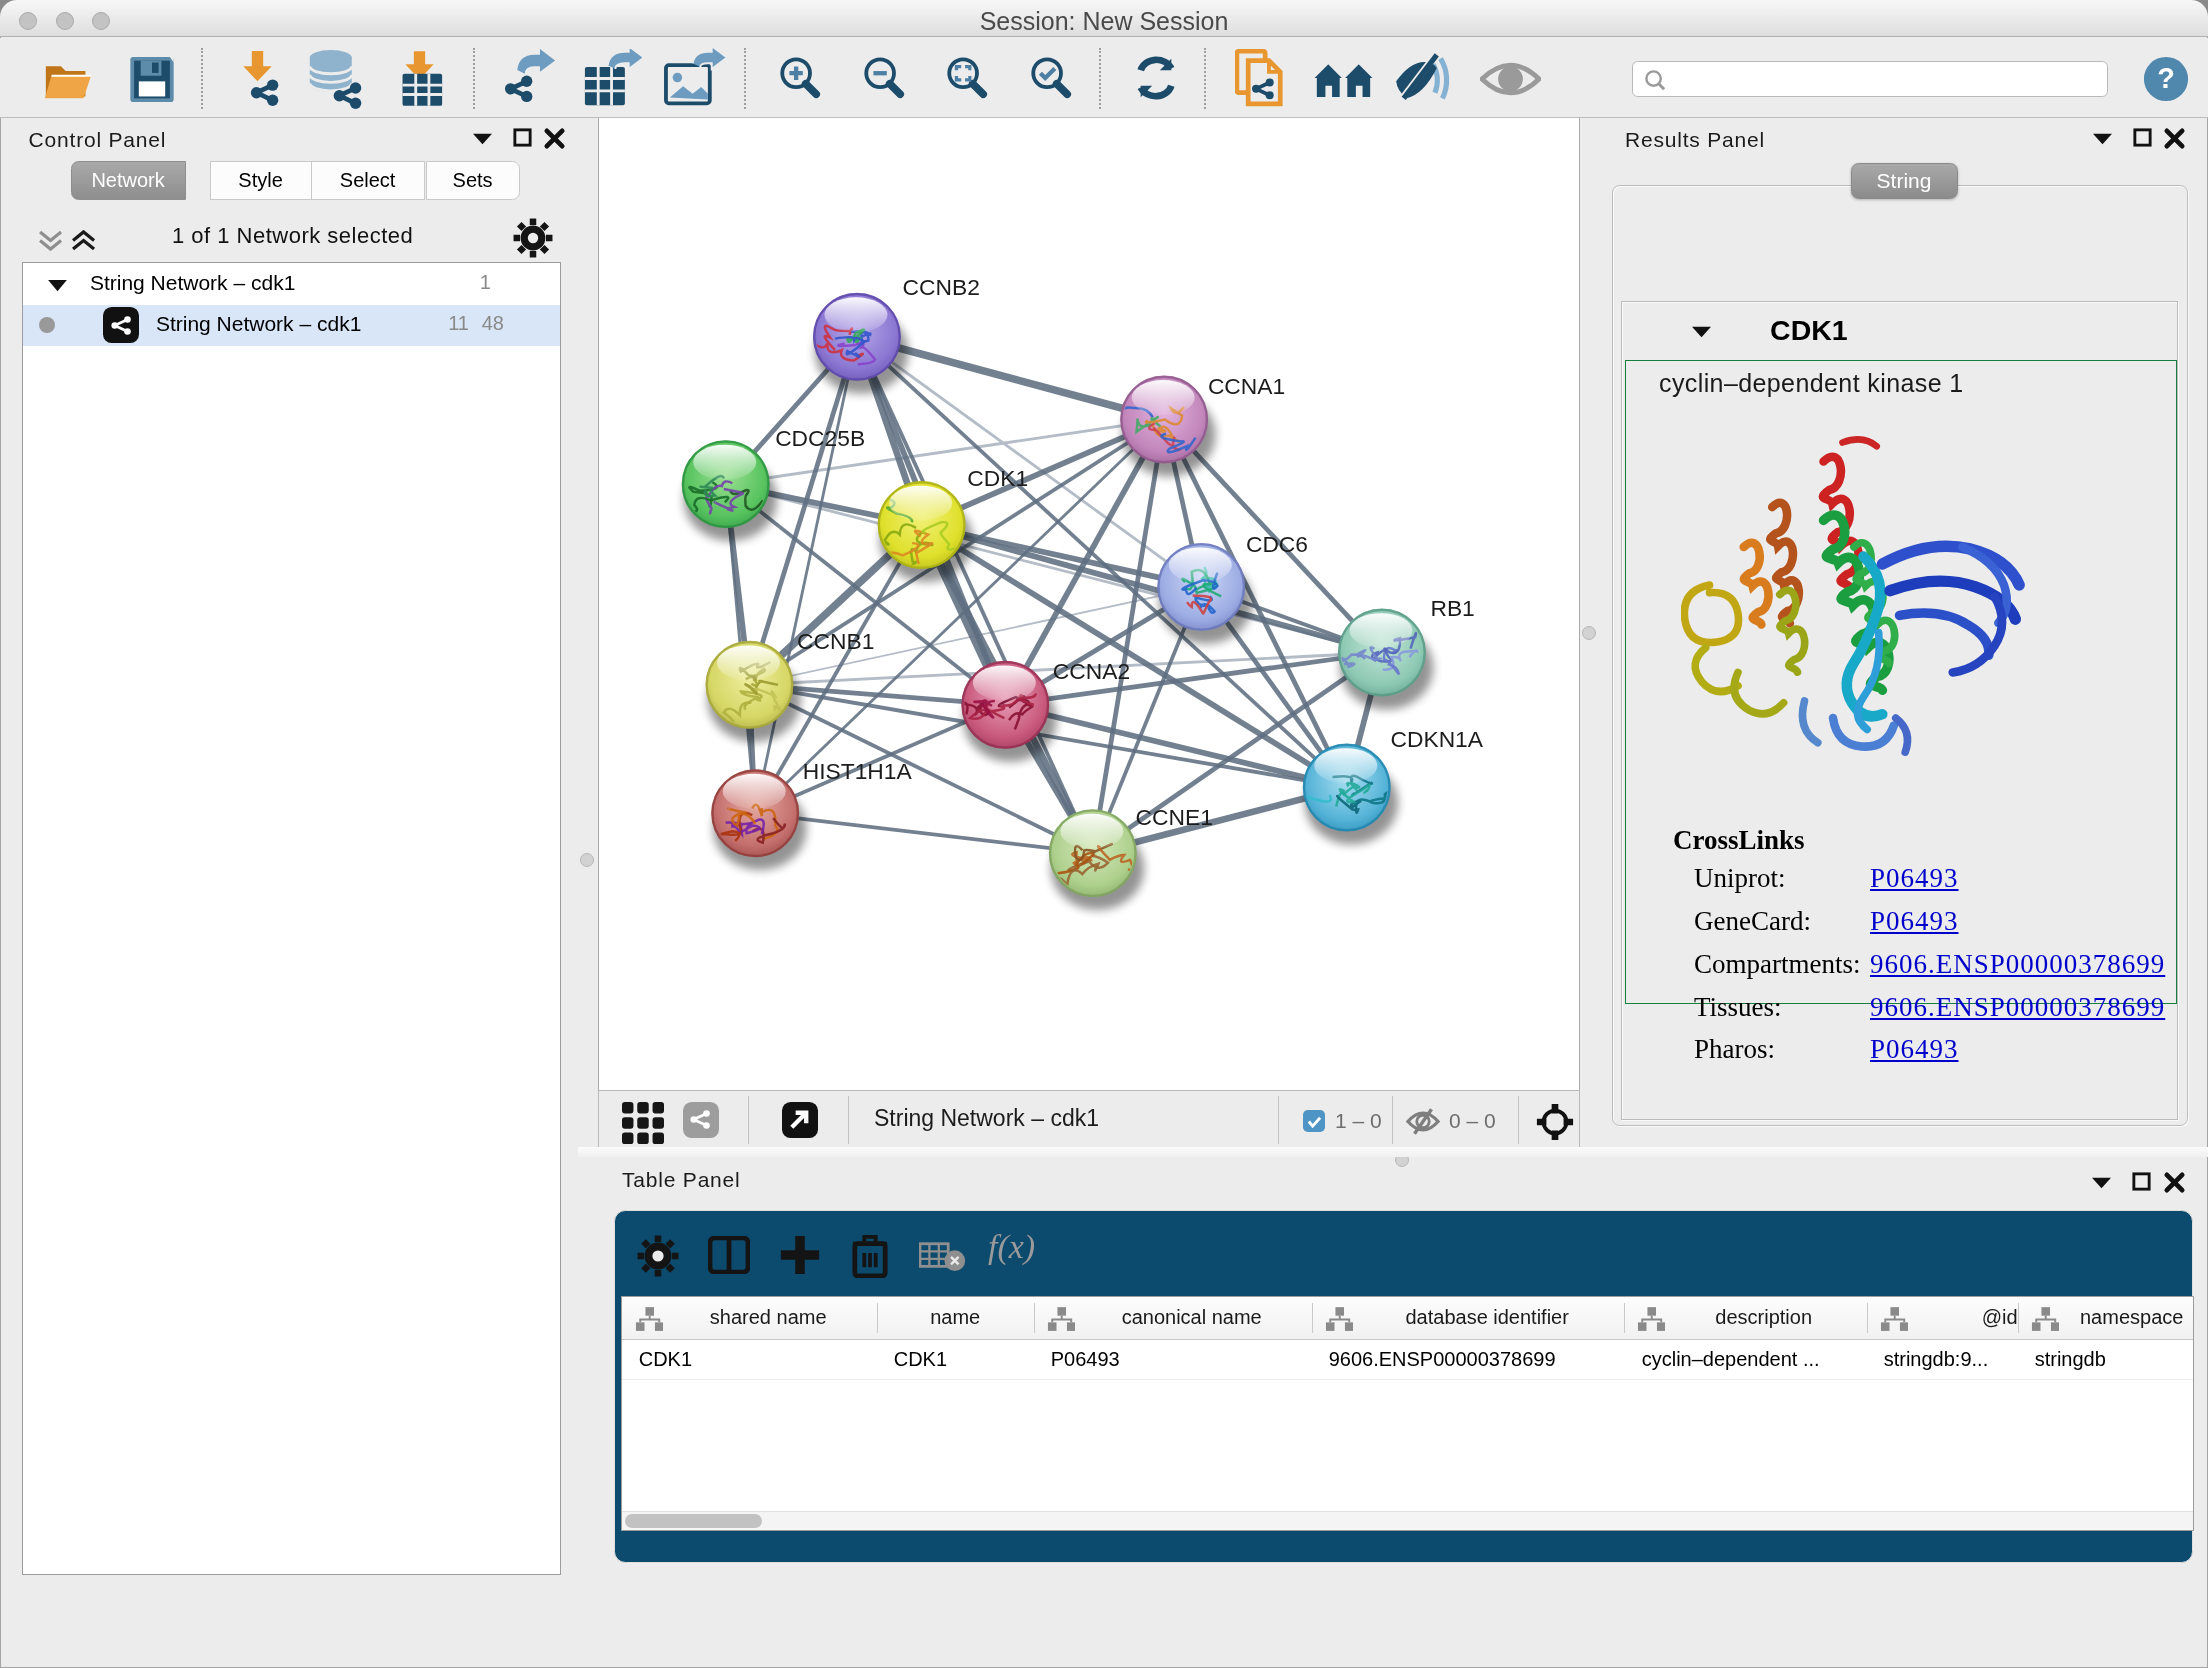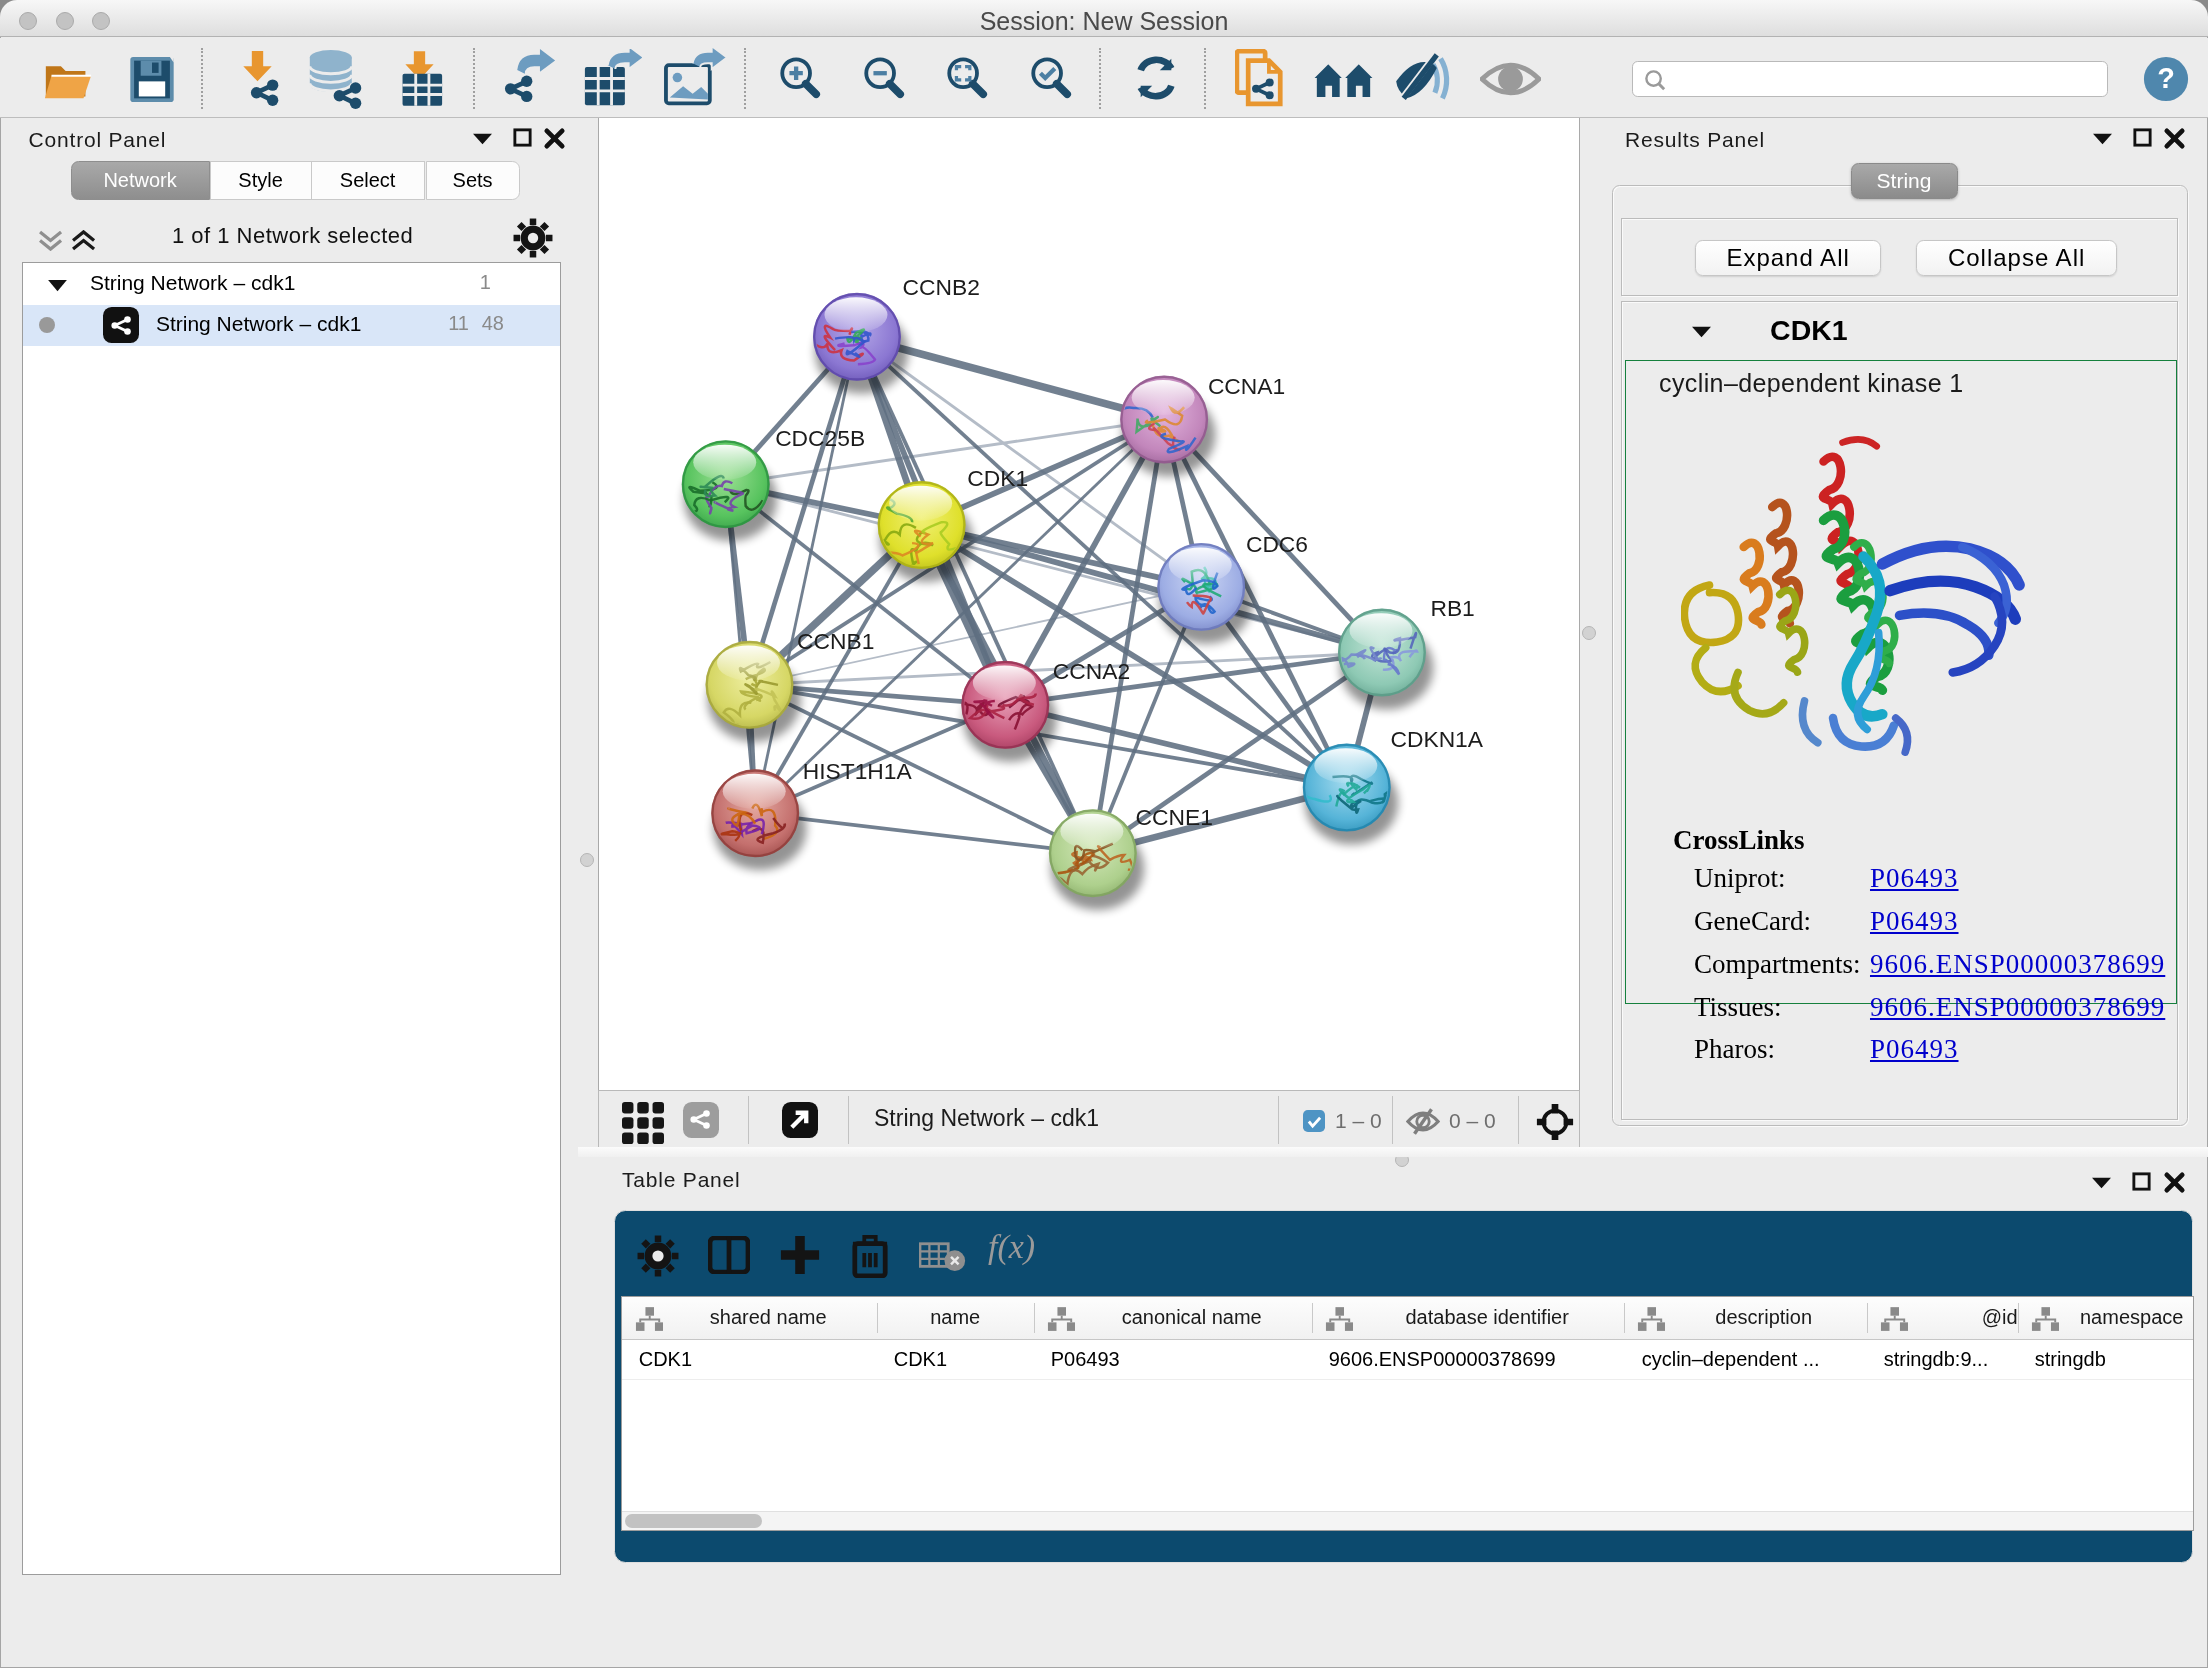--- a/index.html
+++ b/index.html
@@ -156,21 +156,21 @@
       <div class="ptitle" style="left:21px;top:9.5px">Control Panel</div>
       <svg style="position:absolute;left:463px;top:10.5px" width="23" height="19" viewBox="0 0 24 20">
         <path d="M 2 5 L 22 5 L 12 16 Z" fill="#111"></path>
       </svg>
       <svg style="position:absolute;left:504px;top:8.6px" width="21" height="21" viewBox="0 0 22 22">
         <rect x="3" y="3" width="16" height="16" fill="none" stroke="#111" stroke-width="3"></rect>
       </svg>
       <svg style="position:absolute;left:535px;top:8.6px" width="23" height="23" viewBox="0 0 24 24">
         <path d="M 4 4 L 20 20 M 20 4 L 4 20" stroke="#111" stroke-width="5" stroke-linecap="round"></path>
       </svg>
-      <div class="tabbtn seltab" style="left:63px;width:139px;border-radius:7.6px 0 0 7.6px">Network</div>
+      <div class="tabbtn seltab" style="left:63px;width:115px;border-radius:7.6px 0 0 7.6px">Network</div>
       <div class="tabbtn" style="left:202px;width:102px">Style</div>
       <div class="tabbtn" style="left:303px;width:114px">Select</div>
       <div class="tabbtn" style="left:418px;width:94px;border-radius:0 7.6px 7.6px 0">Sets</div>
       <svg style="position:absolute;left:30px;top:112px" width="27" height="21" viewBox="0 0 28 22">
         <path d="M2 2 l11 9 l11 -9 M2 11 l11 9 l11 -9" fill="none" stroke="#8f8f8f" stroke-width="3.4"></path>
       </svg>
       <svg style="position:absolute;left:63px;top:112px" width="27" height="21" viewBox="0 0 28 22">
         <path d="M2 20 l11 -9 l11 9 M2 11 l11 -9 l11 9" fill="none" stroke="#1a1a1a" stroke-width="3.4"></path>
       </svg>
       <div class="abs" style="left:114px;top:105px;width:342px;text-align:center;font-size:22px;letter-spacing:0.5px;color:#111">1 of 1 Network selected</div>
@@ -557,24 +557,20 @@
         <path d="M 2 5 L 22 5 L 12 16 Z" fill="#111"></path>
       </svg>
       <svg style="position:absolute;left:549px;top:8.6px" width="21" height="21" viewBox="0 0 22 22">
         <rect x="3" y="3" width="16" height="16" fill="none" stroke="#111" stroke-width="3"></rect>
       </svg>
       <svg style="position:absolute;left:580px;top:8.6px" width="23" height="23" viewBox="0 0 24 24">
         <path d="M 4 4 L 20 20 M 20 4 L 4 20" stroke="#111" stroke-width="5" stroke-linecap="round"></path>
       </svg>
       <div class="abs etched" style="left:28.5px;top:67px;width:576px;height:941px;background:#ececec;border-radius:7.6px">
         <div class="abs" style="left:238px;top:-23px;width:107px;height:36px;background:linear-gradient(#a9a9a9,#8b8b8b);border:1px solid #8a8a8a;border-radius:7.6px;color:#fff;font-size:21px;text-align:center;line-height:34px;box-shadow:0 1px 2.9px rgba(0,0,0,.25)">String</div>
-        <div class="abs etched" style="left:8.6px;top:32px;width:557px;height:78px">
-          <div class="btn" style="left:73px;top:21px;width:186px;height:36px;line-height:34px">Expand All</div>
-          <div class="btn" style="left:294px;top:21px;width:201px;height:36px;line-height:34px">Collapse All</div>
-        </div>
         <div class="abs etched" style="left:8.6px;top:115px;width:557px;height:819px">
           <svg style="position:absolute;left:68px;top:21px" width="23" height="19" viewBox="0 0 24 20">
             <path d="M 2 4 L 22 4 L 12 15 Z" fill="#111"></path>
           </svg>
           <div class="abs" style="left:148px;top:12.4px;font-size:28.5px;font-weight:bold;color:#000">CDK1</div>
           <div class="abs" style="left:2.9px;top:58px;width:552px;height:644px;background:#ececec;border:1px solid #15803d">
             <div class="abs" style="left:33px;top:7.6px;font-size:25px;letter-spacing:0.4px;color:#1a1a1a">cyclin–dependent kinase 1</div>
             <svg width="361" height="380" viewBox="0 0 380 400" style="position:absolute;left:55px;top:72px">
               <path d="M 170 10 q 22 -8 36 4" fill="none" stroke="#cc2525" stroke-width="7" stroke-linecap="round" stroke-opacity="1.0"></path>
               <path d="M 150 30 c 20 -20, 26 26, 6 30.0 c -16.0 11.0, 1.7999999999999998 7.8, 3.3000000000000003 14.3 c 20 -20, 26 26, 6 30.0 c -16.0 11.0, 1.7999999999999998 7.8, 3.3000000000000003 14.3 c 20 -20, 26 26, 6 30.0 c -16.0 11.0, 1.7999999999999998 7.8, 3.3000000000000003 14.3" fill="none" stroke="#cc2222" stroke-width="9" stroke-linecap="round"></path>

